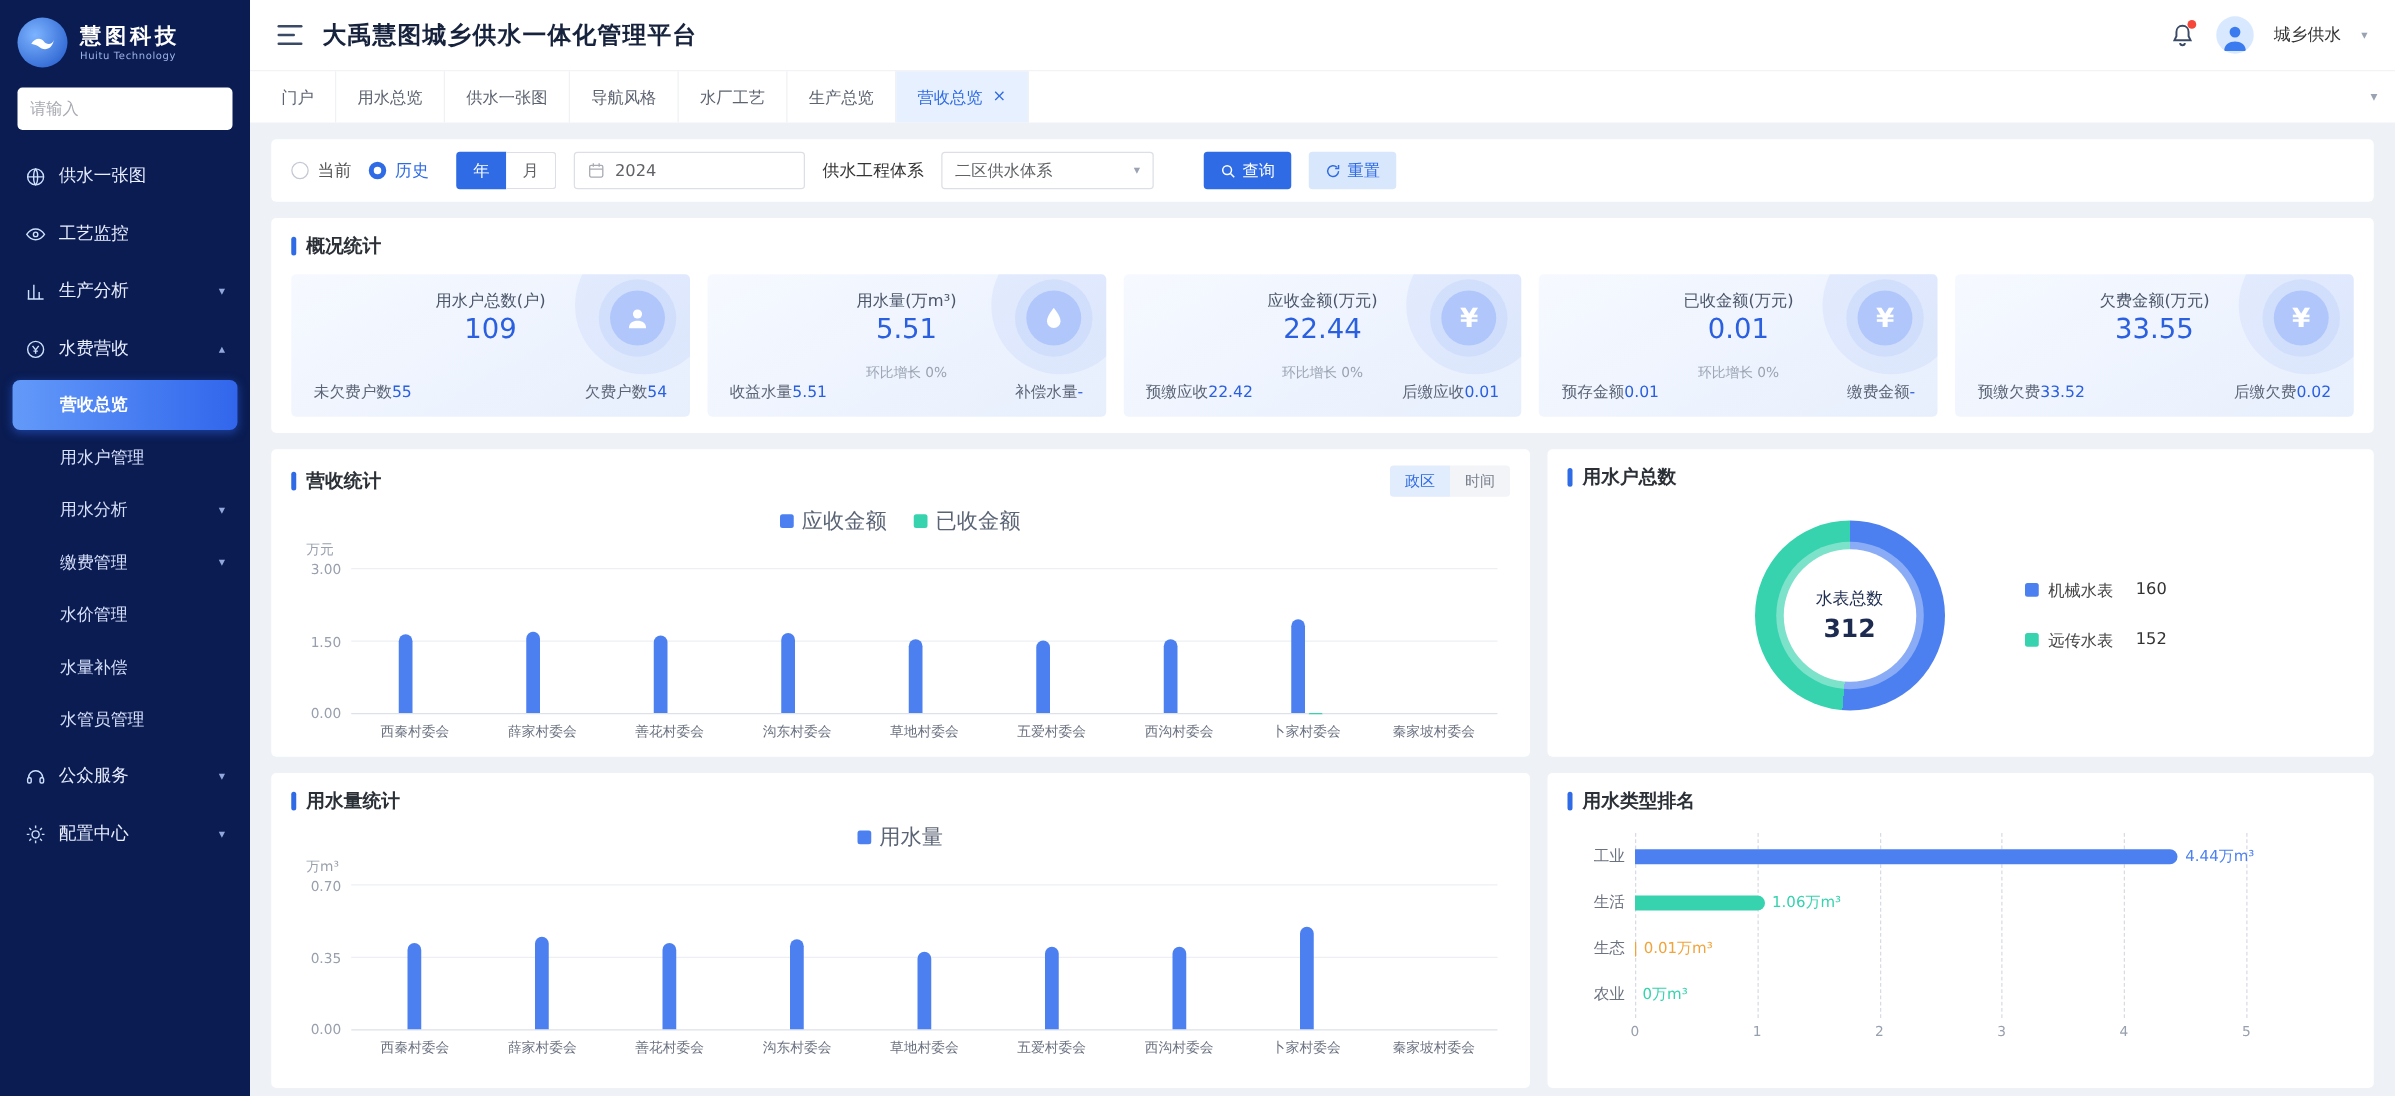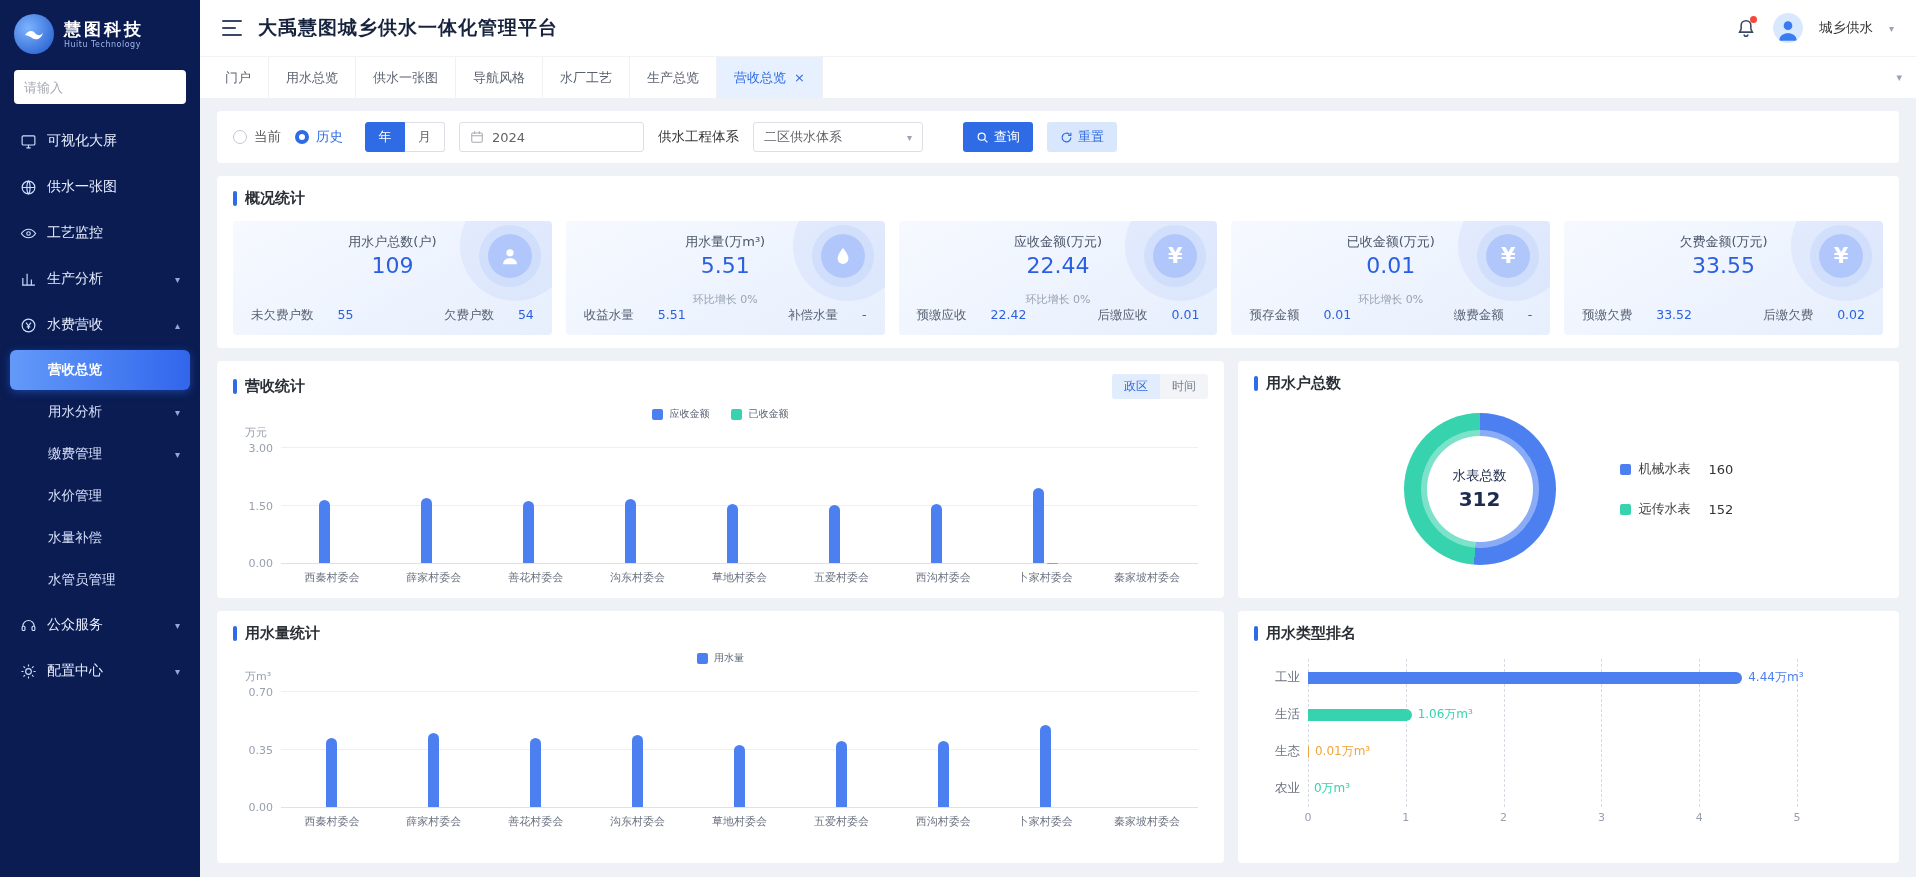--- a/index.html
+++ b/index.html
@@ -68,36 +68,36 @@
 
 .stat-row{display:flex;gap:14px;margin-top:13px}
 .stat-card{flex:1;height:114px;border-radius:4px;background:linear-gradient(150deg,#f6f9ff 0%,#e7effd 100%);position:relative;display:flex;flex-direction:column;padding:12px 14px;overflow:hidden}
 .stat-card::before{content:"";position:absolute;width:110px;height:110px;border-radius:50%;right:-18px;top:-30px;background:rgba(140,172,250,0.13)}
 .stat-icon{position:absolute;top:13px;right:20px;width:44px;height:44px;border-radius:50%;background:rgba(139,172,250,0.55);display:flex;align-items:center;justify-content:center;box-shadow:0 0 0 9px rgba(139,172,250,0.16)}
 .stat-icon .yen{color:#fff;font-size:21px;font-weight:bold;line-height:1}
 .stat-title{text-align:center;font-size:13px;color:#4a5568}
 .stat-value{text-align:center;font-size:22px;font-weight:normal;color:#2a5fe0;margin-top:2px;line-height:1.15}
 .stat-sub{text-align:center;font-size:11px;color:#9aa3b2;min-height:15px;margin-top:14px}
 .stat-pairs{margin-top:auto;display:flex;justify-content:space-between;padding:0 4px}
-.pair{display:flex;align-items:baseline;gap:24px;font-size:12.5px}
+.pair{display:flex;align-items:baseline;gap:0;font-size:12.5px}
 .pair .pl{color:#5a6475}
 .pair .pv{color:#2a5fe0}
 
 .chart-row{display:flex;gap:14px;align-items:stretch}
 .chart-row .left{flex:1.55;min-width:0}
 .chart-row .right{flex:1;min-width:0}
 .row1-card{min-height:234px}
 .row2-card{min-height:252px}
 
 .mini-seg{margin-left:auto;display:flex;background:#f2f4f8;border-radius:3px;overflow:hidden}
 .mini-seg span{padding:4px 12px;font-size:12px;color:#79808c;cursor:pointer}
 .mini-seg span.on{background:#e1ecfd;color:#2f6be4}
 
 .legend{display:flex;justify-content:center;gap:22px;margin-top:8px}
-.legend-item{display:inline-flex;align-items:center;gap:6px;font-size:10px;color:#5a6475;cursor:pointer}
+.legend-item{display:inline-flex;align-items:center;gap:6px;font-size:17px;color:#5a6475;cursor:pointer}
 .swatch{width:11px;height:11px;border-radius:2px;display:inline-block}
 
 .vc-unit{font-size:11px;color:#98a0ad;margin:4px 0 2px 12px}
 .vplot{position:relative;height:116px;margin:8px 10px 0 48px;border-bottom:1px solid #dde1e8}
 .vgridline{position:absolute;left:0;right:0;height:0;border-top:1px solid #edeff4}
 .vgridline.baseline{border-top:none}
 .vgridline .ytick{position:absolute;left:-46px;top:-6px;width:38px;text-align:right;font-size:11px;color:#98a0ad}
 .vbars{position:absolute;left:0;right:0;top:0;bottom:0;display:flex;align-items:flex-end;justify-content:space-around}
 .vgroup{display:flex;align-items:flex-end;gap:3px;height:100%}
 .vbar{width:11px;border-radius:6px 6px 0 0}
@@ -142,29 +142,20 @@
         <div class="logo-sub">Huitu Technology</div>
       </div>
     </div>
     <div class="side-search">
       <input type="text" placeholder="请输入" style="">
     </div>
     <nav class="menu">
       <div class="menu-item">
         <span class="mi-icon">
             <svg width="17" height="17" viewBox="0 0 24 24" fill="none" stroke="#cfe0ff" stroke-width="1.6">
-              <rect x="3" y="4" width="18" height="13" rx="1.5"></rect>
-              <path d="M9 21h6M12 17v4"></path>
-            </svg>
-          </span>
-        <span>可视化大屏</span>
-      </div>
-      <div class="menu-item">
-        <span class="mi-icon">
-            <svg width="17" height="17" viewBox="0 0 24 24" fill="none" stroke="#cfe0ff" stroke-width="1.6">
               <circle cx="12" cy="12" r="9"></circle>
               <path d="M3 12h18M12 3c3 3 3 15 0 18-3-3-3-15 0-18z"></path>
             </svg>
           </span>
         <span>供水一张图</span>
       </div>
       <div class="menu-item">
         <span class="mi-icon">
             <svg width="17" height="17" viewBox="0 0 24 24" fill="none" stroke="#cfe0ff" stroke-width="1.6">
               <path d="M2 12s4-6 10-6 10 6 10 6-4 6-10 6S2 12 2 12z"></path>
@@ -187,20 +178,23 @@
             <svg width="17" height="17" viewBox="0 0 24 24" fill="none" stroke="#cfe0ff" stroke-width="1.6">
               <circle cx="12" cy="12" r="9"></circle>
               <path d="M8.5 8l3.5 4.5L15.5 8M12 12.5V17M9.5 14h5"></path>
             </svg>
           </span>
         <span>水费营收</span>
         <span class="chev">▴</span>
       </div>
       <div class="submenu-item active">
         <span>营收总览</span>
+      </div>
+      <div class="submenu-item">
+        <span>用水户管理</span>
       </div>
       <div class="submenu-item">
         <span>用水分析</span>
         <span class="chev">▾</span>
       </div>
       <div class="submenu-item">
         <span>缴费管理</span>
         <span class="chev">▾</span>
       </div>
       <div class="submenu-item">

